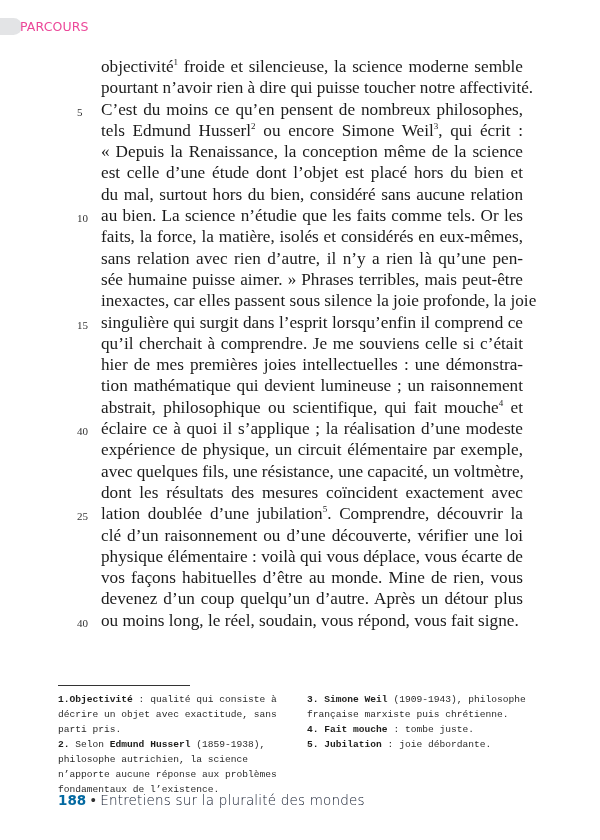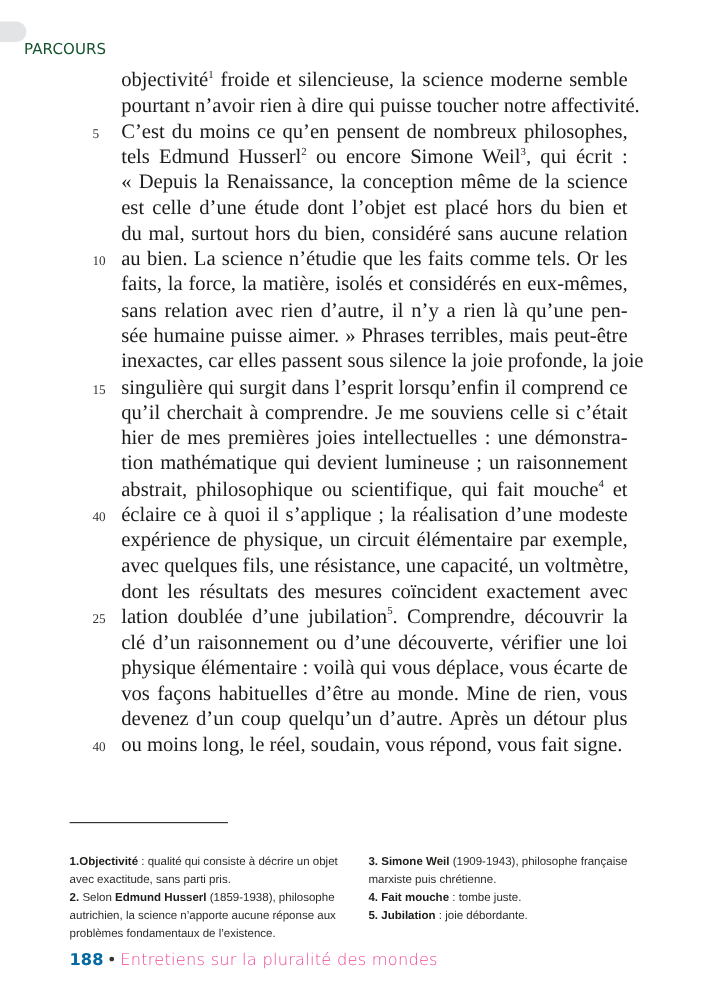--- a/index.html
+++ b/index.html
@@ -7,57 +7,57 @@
     width: 600px; height: 840px; background: #ffffff; position: relative;
     overflow: hidden; color: #1d1d1b;
   }
   .tab {
     position: absolute; left: 0; top: 18px; width: 22px; height: 17px;
     background: #e3e4e6; border-radius: 0 9px 9px 0;
   }
   .section-label {
     position: absolute; left: 20px; top: 18px;
     font-family: "DejaVu Sans", sans-serif; font-size: 12.5px; letter-spacing: 0.1px;
-    color: #14532d; line-height: 17px; margin-top: 14px;
+    color: #ec4899; line-height: 17px;
   }
   .body-text {
     position: absolute; left: 101px; top: 56px; width: 422px;
     font-family: "Liberation Serif", serif; font-size: 17.2px; line-height: 21.3px;
     color: #1b1b1b;
   }
   .line {
     position: relative; display: block; white-space: nowrap;
     text-align: justify; text-align-last: justify; height: 21.3px;
   }
   .line.last { text-align-last: left; }
   .lnum {
     position: absolute; left: -24px; width: 16px; text-align: right;
     font-size: 11px; top: 3px; color: #333;
   }
   sup { font-size: 9px; line-height: 0; vertical-align: 7px; }
   .rule {
     position: absolute; left: 58px; top: 685px; width: 132px; height: 1px; background: #333;
   }
   .notes {
-    position: absolute; top: 711px;
-    font-family: Liberation Sans, sans-serif; font-size: 9.6px; line-height: 15px;
+    position: absolute; top: 692px;
+    font-family: Liberation Mono, monospace; font-size: 9.6px; line-height: 15px;
     color: #2a2a2a;
   }
   .notes.col1 { left: 58px; width: 240px; }
   .notes.col2 { left: 307px; width: 240px; }
   .note { display: block; }
   .note b { font-weight: bold; color: #1d1d1b; }
   .footer {
     position: absolute; left: 58px; top: 791px;
     font-family: "DejaVu Sans", sans-serif; font-size: 13.5px; color: #333;
     line-height: 18px;
   }
   .footer .pnum { font-weight: bold; color: #0369a1; }
   .footer .bullet { margin: 0 3px; }
-  .footer .book { font-weight: 200; color: #ec4899; letter-spacing: 0.2px; }
+  .footer .book { font-weight: 200; color: #0f172a; letter-spacing: 0.2px; }
 </style>
 </head>
 <body>
 
 <div class="tab"></div>
 <div class="section-label">PARCOURS</div>
 
 <div class="body-text" id="body">
     <span class="line"><span>objectivité</span><sup>1</sup><span> froide et silencieuse, la science moderne semble</span></span>
     <span class="line"><span>pourtant n’avoir rien à dire qui puisse toucher notre affectivité.</span></span>

